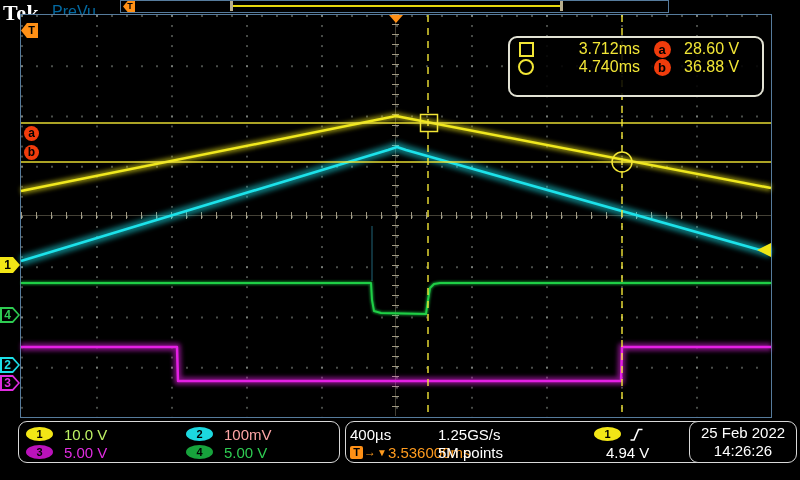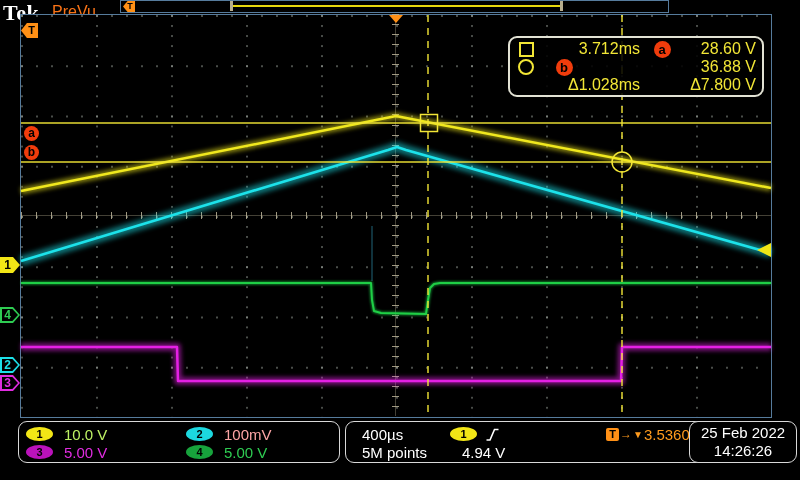--- a/index.html
+++ b/index.html
@@ -3,21 +3,21 @@
 <meta charset="utf-8">
 <style>
   html,body{margin:0;padding:0;background:#000;}
   .screen{
     position:relative;width:800px;height:480px;background:#000;overflow:hidden;
     font-family:"Liberation Sans","DejaVu Sans",sans-serif;
   }
   
   .tek-logo{position:absolute;left:3px;top:0px;color:#fff;font-family:"Liberation Serif","DejaVu Serif",serif;
     font-weight:bold;font-size:22px;letter-spacing:.5px;}
-  .acq-status{position:absolute;left:52px;top:3px;color:#f97316;font-size:16px;}
+  .acq-status{position:absolute;left:52px;top:3px;color:#0369a1;font-size:16px;}
   .record-bar{position:absolute;left:120px;top:0;width:549px;height:13px;background:#000;
     border:1px solid #567b9c;box-sizing:border-box;}
   .record-trig{position:absolute;left:2px;top:0px;width:12px;height:11px;background:#ff9016;
     clip-path:polygon(0 50%,38% 0,100% 0,100% 100%,38% 100%);
     color:#000;font-size:9px;font-weight:bold;text-align:center;line-height:11px;padding-left:2px;box-sizing:border-box;}
   .record-window{position:absolute;left:112px;top:4px;width:327px;height:2px;background:#e8d80e;}
   .record-bracket{position:absolute;top:0px;width:3px;height:10px;background:#b8ae8e;}
   .rb-l{left:109px}.rb-r{left:439px}
   
   .graticule{position:absolute;left:20px;top:14px;width:750px;height:402px;border:1px solid #567b9c;
@@ -52,33 +52,33 @@
   .cursor-box{position:absolute;left:508px;top:36px;width:256px;height:61px;background:rgba(0,0,0,.88);
     border:2px solid #e2e2d4;border-radius:9px;color:#f2e636;font-size:16px;box-sizing:border-box;padding-top:2px;}
   .cb-row{display:flex;align-items:center;height:18px;}
   .cb-sym{width:32px;display:flex;justify-content:center;}
   .sym-square{width:11px;height:11px;border:2px solid #f2e636;}
   .sym-circle{width:12px;height:12px;border:2px solid #f2e636;border-radius:50%;}
   .cb-time{width:98px;text-align:right;}
   .cb-ab{width:44px;display:flex;justify-content:center;}
   .ab-badge{width:17px;height:17px;border-radius:50%;background:#f03c0c;color:#000;font-weight:bold;
     font-size:13px;text-align:center;line-height:17px;}
-  .cb-volt{flex:1;text-align:right;padding-right:6px;}
+  .cb-volt{flex:1;padding-right:14px;}
   
   .bbox{position:absolute;top:421px;height:42px;background:#000;border:1px solid #d9d9d9;border-radius:9px;box-sizing:border-box;}
   .box-ch{left:18px;width:322px;display:grid;grid-template-columns:160px 1fr;grid-auto-rows:18px;
     padding:3px 0 0 7px;}
   .ch-item{display:flex;align-items:center;gap:11px;}
   .ebadge{width:27px;height:14px;border-radius:50%;color:#000;font-weight:bold;font-size:11px;
     display:flex;align-items:center;justify-content:center;flex:0 0 auto;}
   .b-ch1{background:#f2e616}.b-ch2{background:#1cd8e0}.b-ch3{background:#bb12bb}.b-ch4{background:#17a33c}
   .t-ch1{color:#bef264}.t-ch2{color:#fca5a5}.t-ch3{color:#e02ce0}.t-ch4{color:#2ecc52}
   .ch-val{font-size:15px;}
   .box-horz{left:345px;width:408px;display:grid;grid-template-columns:88px 156px 1fr;grid-auto-rows:18px;
-    padding:3px 0 0 16px;color:#fff;font-size:15px;}
+    padding:3px 0 0 4px;color:#fff;font-size:15px;}
   .cell{display:flex;align-items:center;}
   .delay{color:#ff9b1e;gap:1px;}
   .tiny-t{width:13px;height:13px;background:#ff9016;border-radius:2px;color:#000;font-weight:bold;
     font-size:11px;text-align:center;line-height:13px;flex:0 0 auto;}
   .delay-arrow{font-size:12px;line-height:13px;}
   .delay-tri{font-size:10px;}
   .trig-src{gap:8px;}
   .box-date{left:689px;width:108px;display:flex;flex-direction:column;align-items:center;justify-content:center;
     color:#fff;font-size:15px;line-height:18px;}
   svg.overlay{position:absolute;left:0;top:0;pointer-events:none;}
@@ -175,31 +175,26 @@
       <div class="cb-time">3.712ms</div>
       <div class="cb-ab">
           <div class="ab-badge">a</div>
         </div>
       <div class="cb-volt">28.60 V</div>
     </div>
     <div class="cb-row">
       <div class="cb-sym">
           <div class="sym-circle"></div>
         </div>
+      <div class="cb-time">4.740ms</div>
       <div class="cb-ab">
           <div class="ab-badge">b</div>
         </div>
       <div class="cb-volt">36.88 V</div>
     </div>
-    <div class="cb-row">
-      <div class="cb-sym"></div>
-      <div class="cb-time">Δ1.028ms</div>
-      <div class="cb-ab"></div>
-      <div class="cb-volt">Δ7.800 V</div>
-    </div>
   </div>
 
   <div class="bbox box-ch">
     <div class="ch-item">
       <div class="ebadge b-ch1">1</div>
       <div class="ch-val t-ch1">10.0 V</div>
     </div>
     <div class="ch-item">
       <div class="ebadge b-ch2">2</div>
       <div class="ch-val t-ch2">100mV</div>
@@ -209,20 +204,21 @@
       <div class="ch-val t-ch3">5.00 V</div>
     </div>
     <div class="ch-item">
       <div class="ebadge b-ch4">4</div>
       <div class="ch-val t-ch4">5.00 V</div>
     </div>
   </div>
 
   <div class="bbox box-horz">
     <div class="cell">400µs</div>
+    <div class="cell">1.25GS/s</div>
     <div class="cell trig-src">
       <div class="ebadge b-ch1">1</div>
       <svg width="15" height="15" viewBox="0 0 15 15">
         <path d="M1.5,13 L5,13 L9.5,2.5 L13.5,2.5" stroke="#ffffff" stroke-width="1.6" fill="none"></path>
       </svg>
     </div>
     <div class="cell delay">
       <div class="tiny-t">T</div>
       <span class="delay-arrow">→</span>
       <span class="delay-tri">▼</span>

